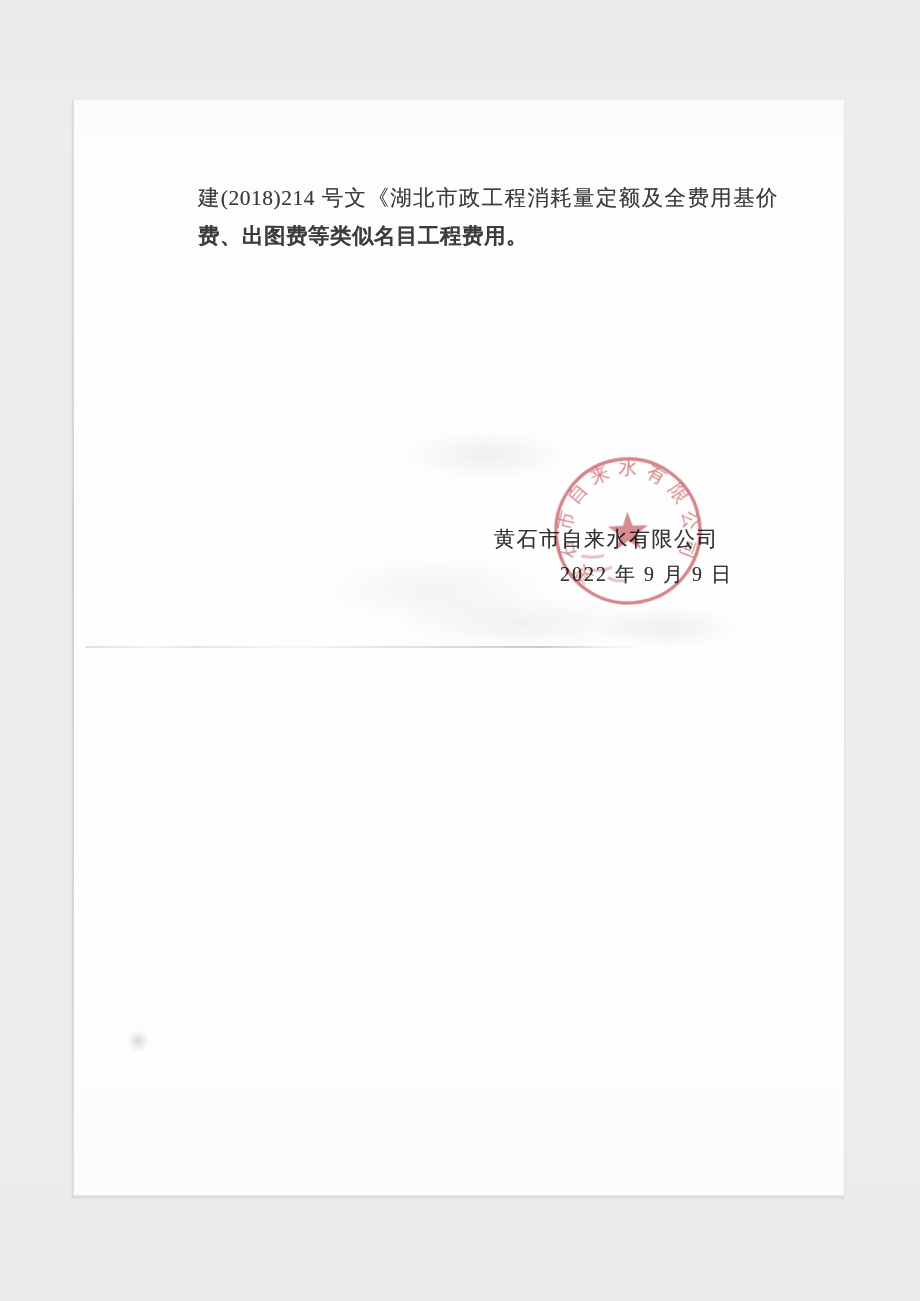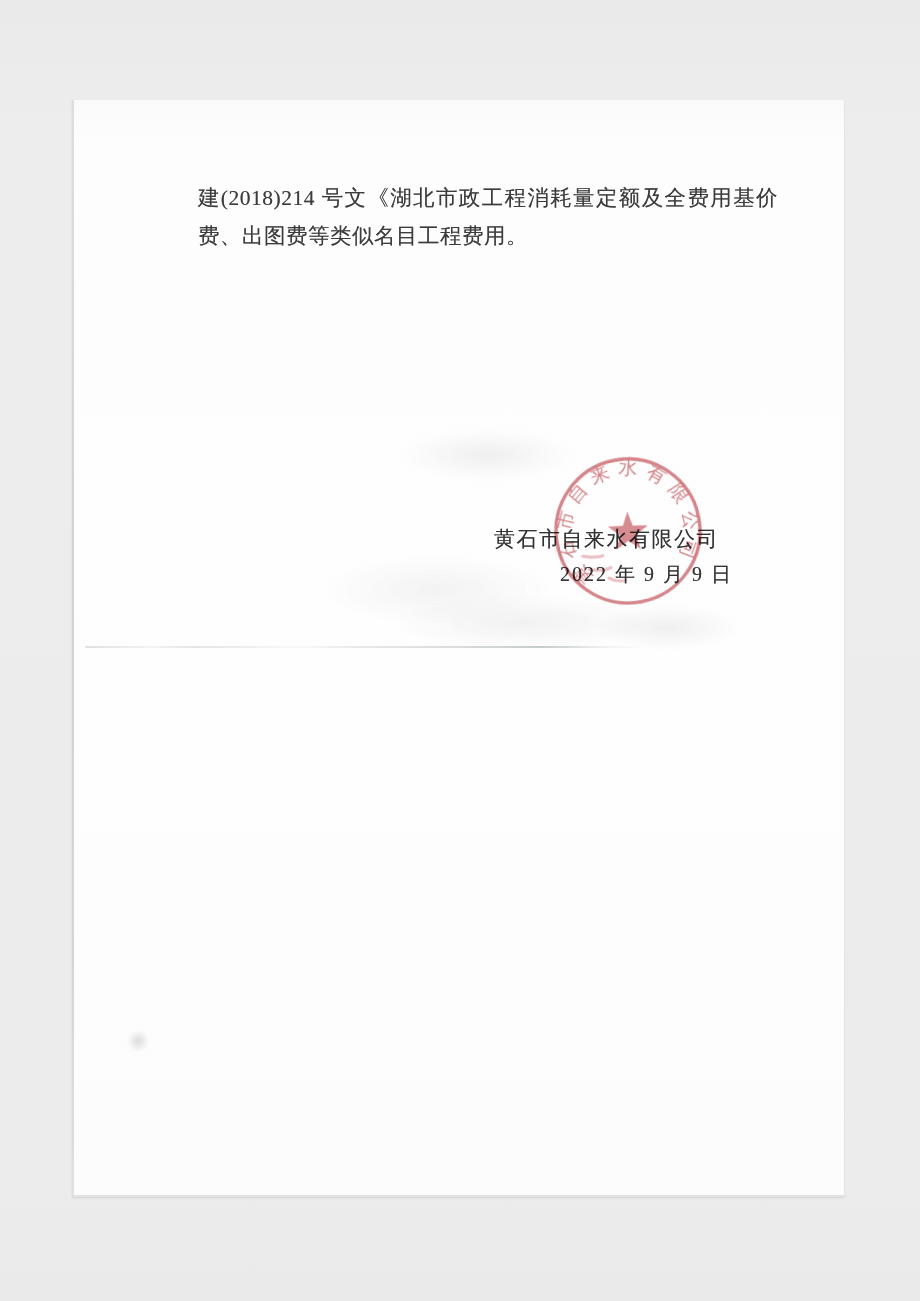--- a/index.html
+++ b/index.html
@@ -55,20 +55,21 @@
     text-shadow: 0 0 0.6px rgba(60,60,60,0.55);
     margin-left: 16px;
   }
   .body-text .line {
     text-align: justify;
     text-align-last: justify;
     white-space: nowrap;
   }
   .body-text .line:last-child {
     text-align-last: left;
+    font-weight: bold;
   }
 
   .sig-company {
     position: absolute;
     left: 422px;
     top: 425px;
     font-size: 21px;
     letter-spacing: 1.5px;
     color: #333333;
     text-shadow: 0 0 0.6px rgba(50,50,50,0.55);

